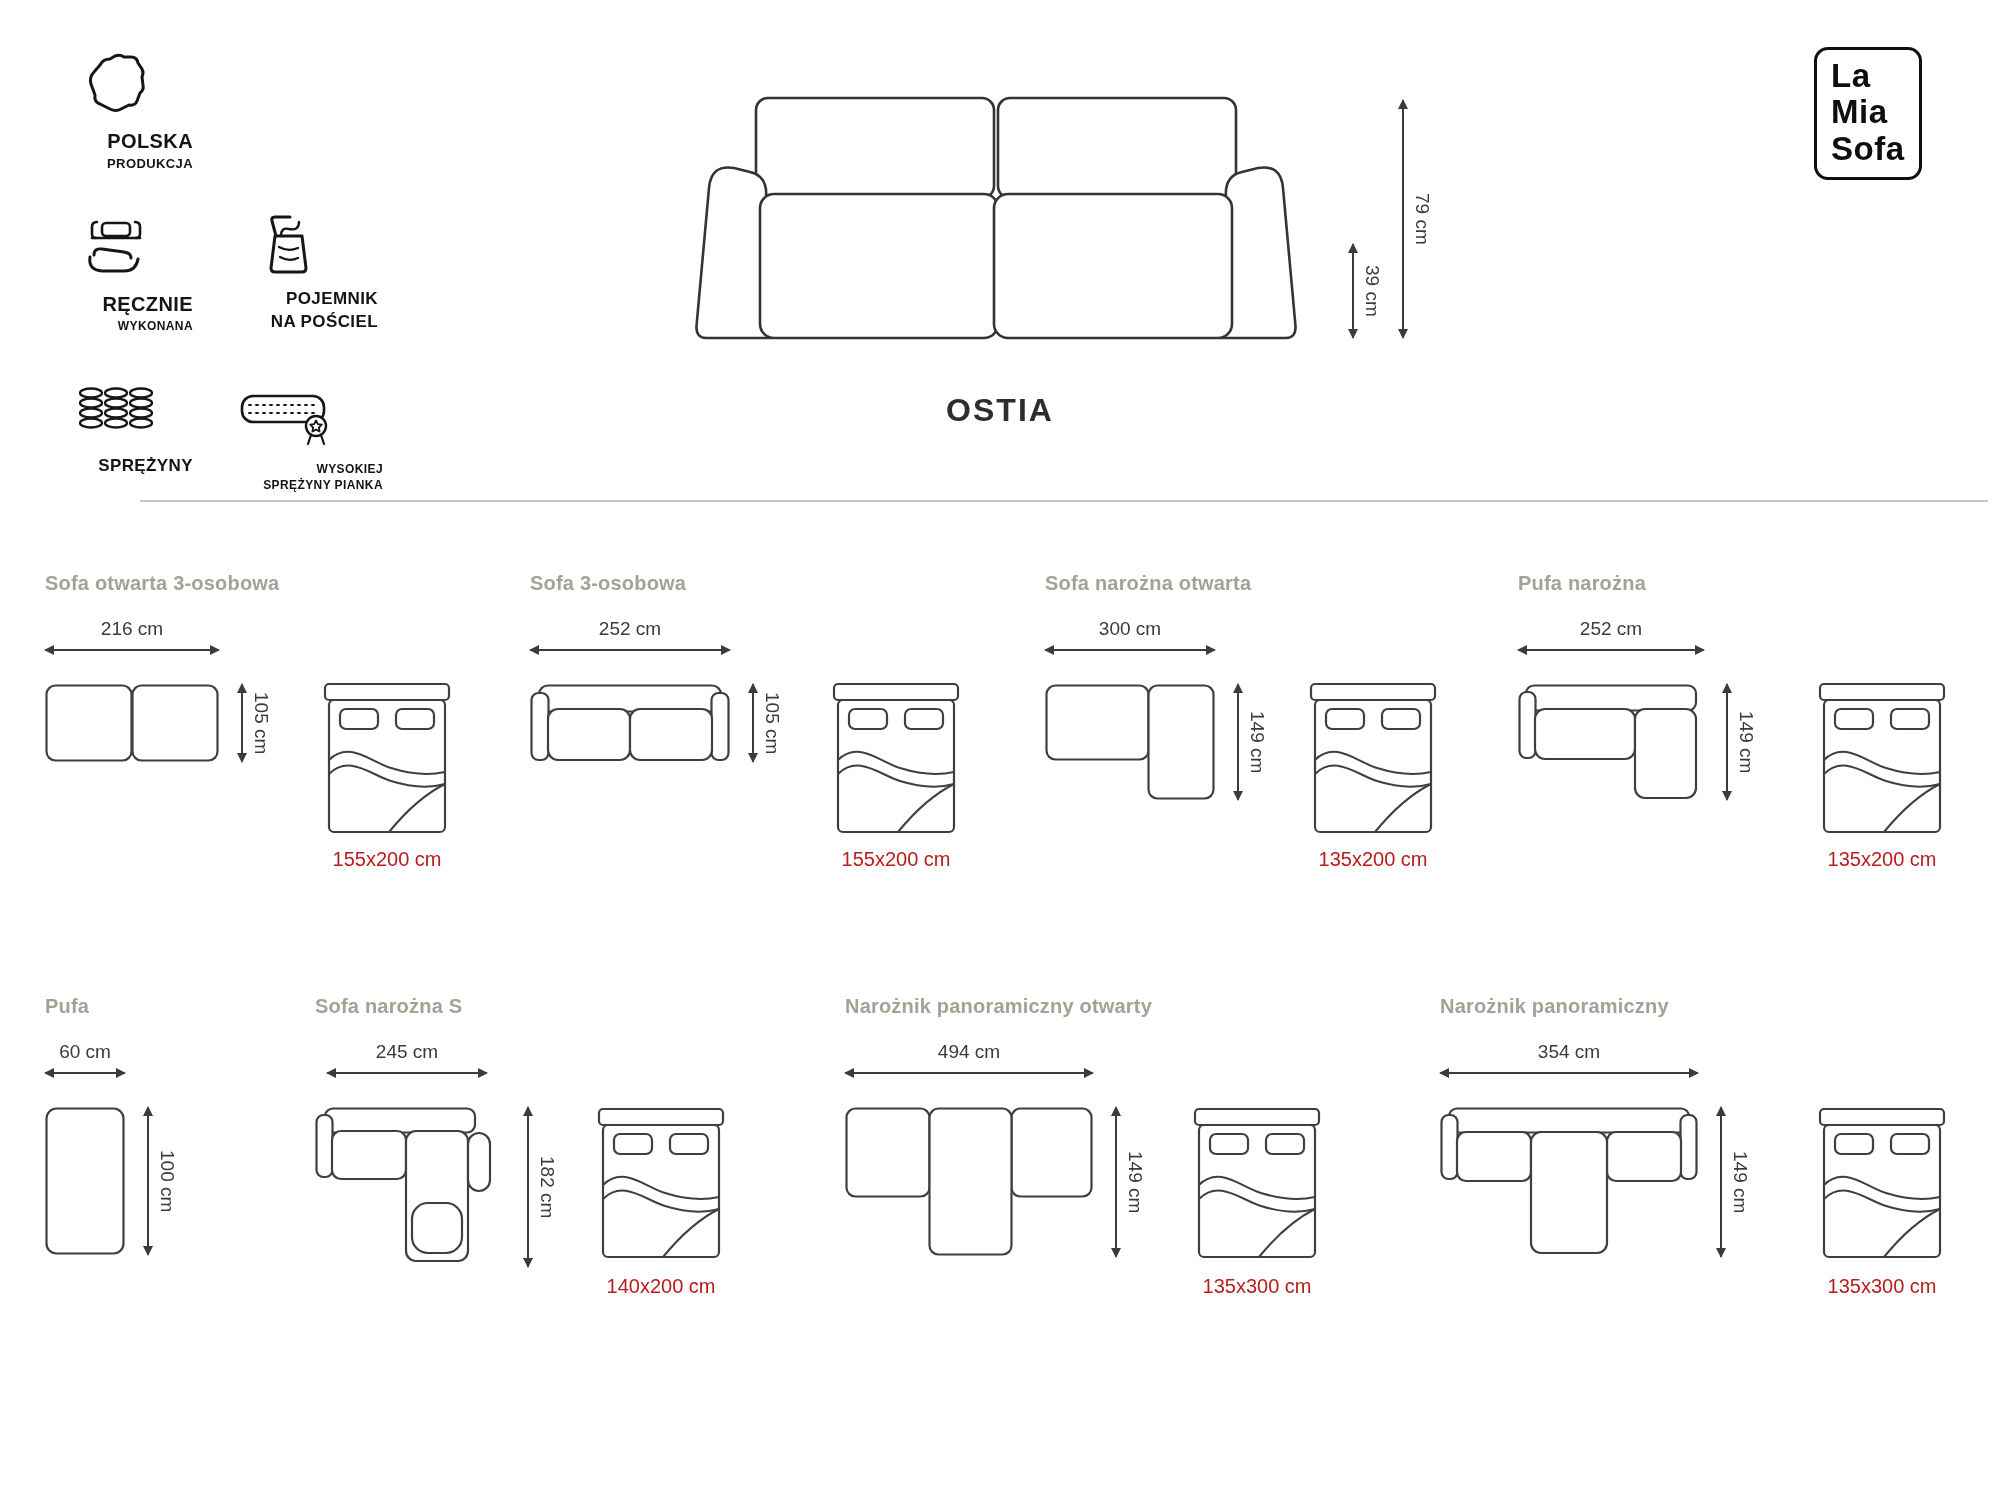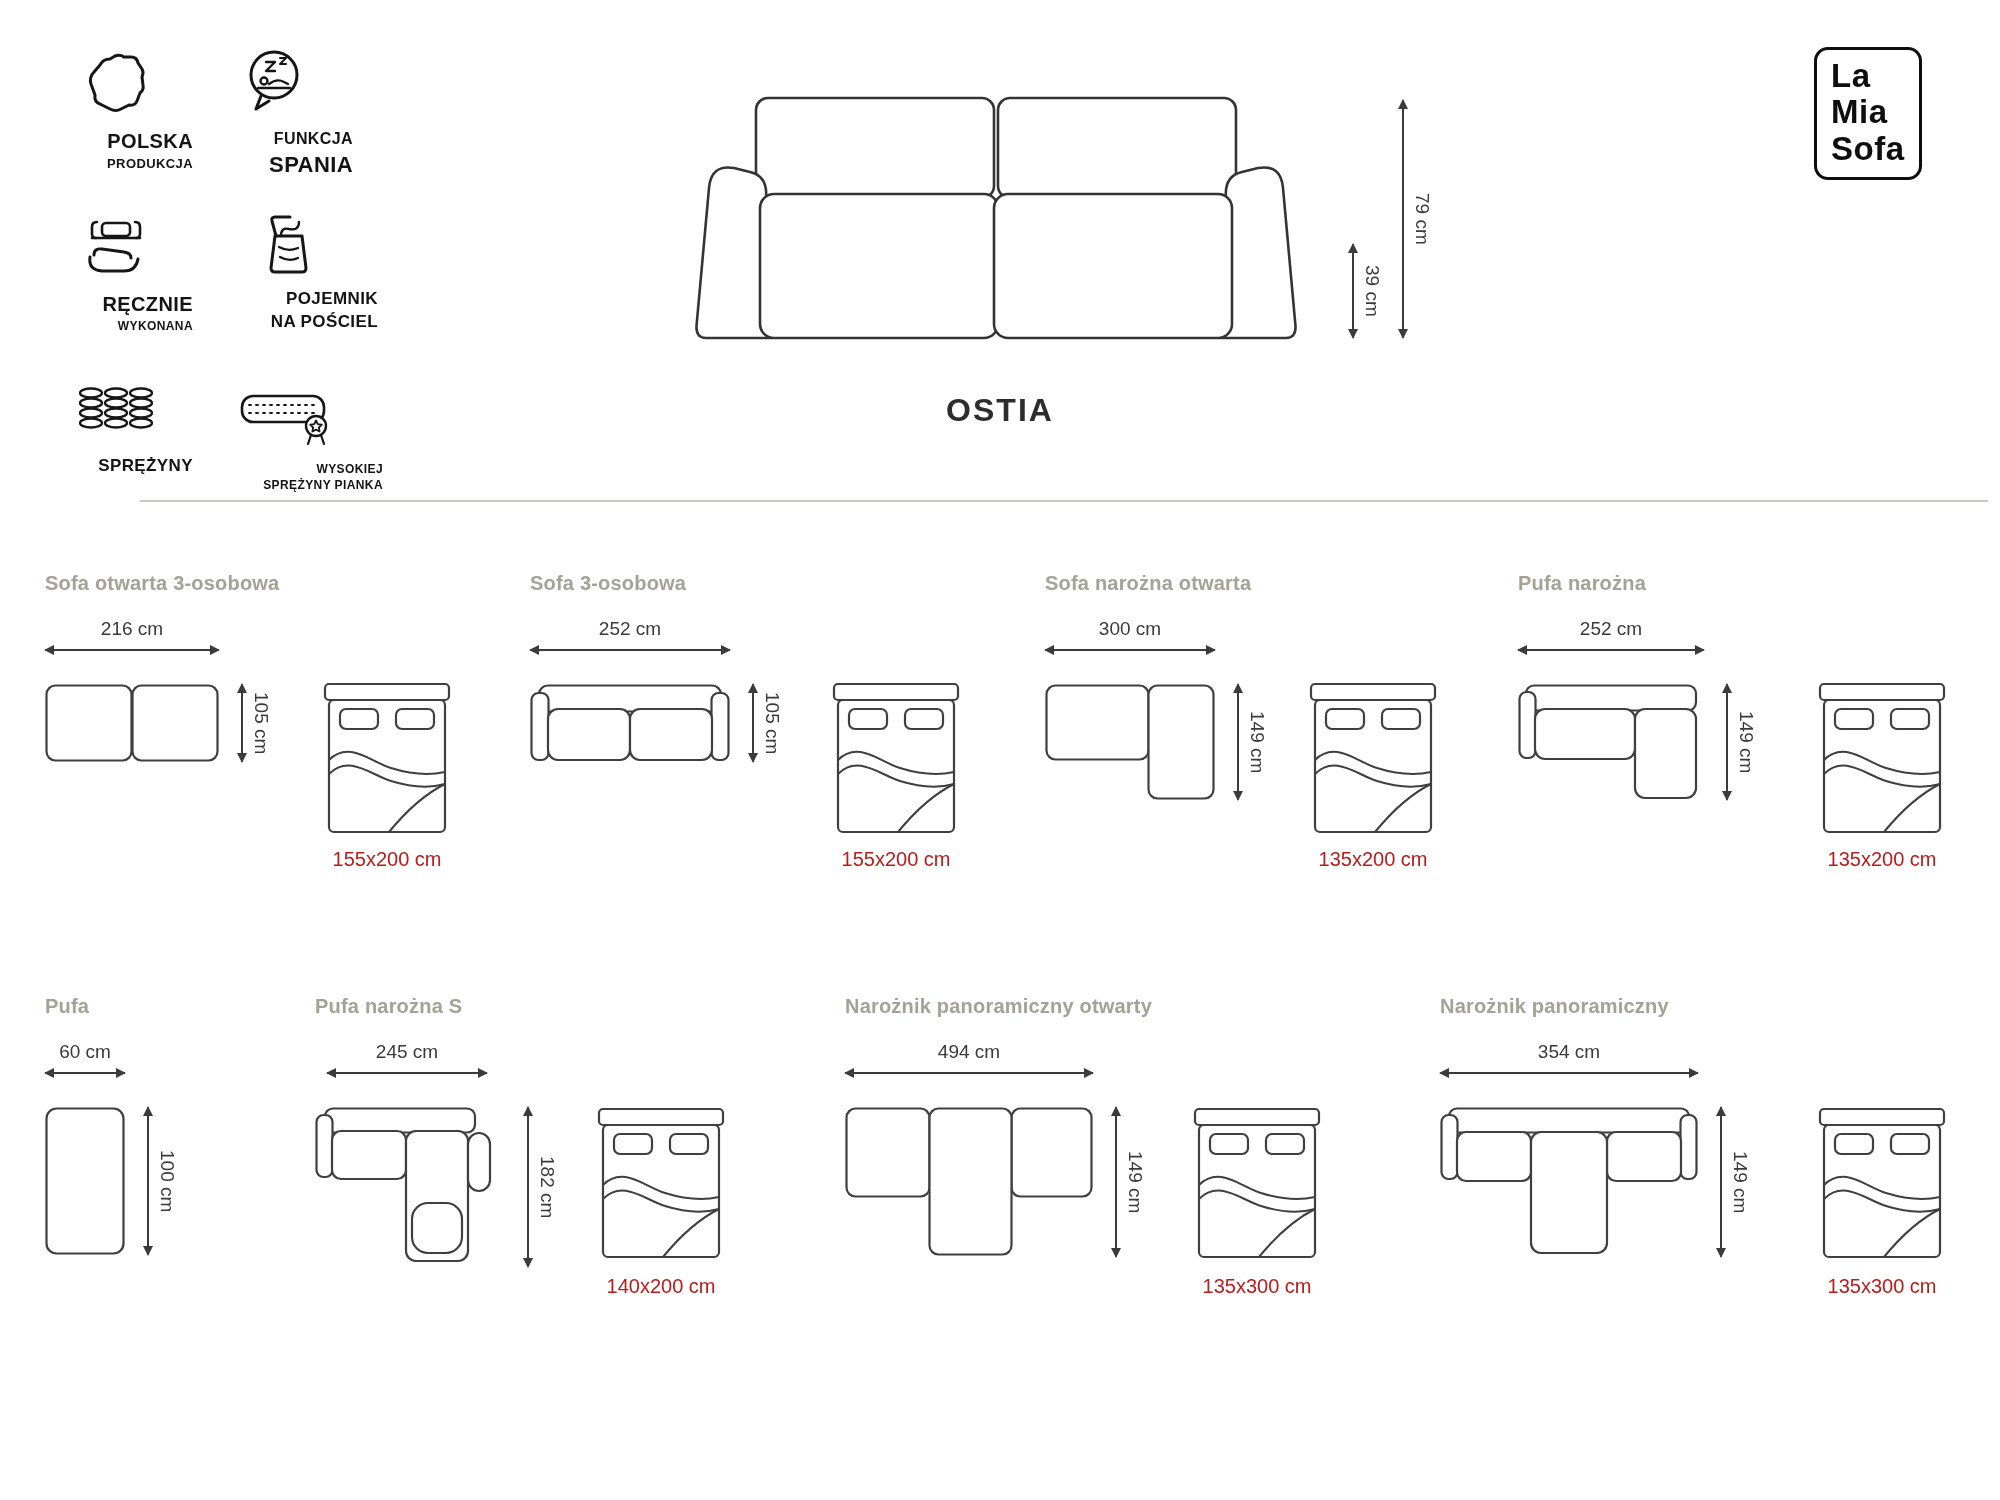--- a/index.html
+++ b/index.html
@@ -70,35 +70,20 @@
   <div class="feature" style="left:38px;top:45px;width:155px">
     <div class="icon">
       <svg width="66" height="64" viewBox="0 0 66 64">
         <path class="ico" d="M17 14 Q20 8 27 8 L32 5 Q37 3 41 6 L48 6 Q54 6 55 12 L59 18 Q61 22 59 26 L60 34 Q61 39 57 42 L54 50 Q52 55 46 54 L38 58 Q33 61 27 58 L17 53 Q11 51 12 44 L8 33 Q6 26 11 21 Z"></path>
       </svg>
     </div>
     <div class="f-line" style="font-size:20px">POLSKA</div>
     <div class="f-line" style="font-size:13px">PRODUKCJA</div>
   </div>
 
-  <div class="feature" style="left:193px;top:45px;width:160px">
-    <div class="icon">
-      <svg width="72" height="72" viewBox="0 0 72 72">
-        <circle class="ico" cx="37" cy="28" r="23"></circle>
-        <path class="ico" d="M24 49 L19 62 L32 54"></path>
-        <path class="ico" style="stroke-width:2.4" d="M29 15 h9 l-9 9 h9"></path>
-        <path class="ico" style="stroke-width:2" d="M43 11 h6 l-6 6 h6"></path>
-        <circle class="ico" style="stroke-width:2.4" cx="27" cy="34" r="3.5"></circle>
-        <path class="ico" style="stroke-width:2.4" d="M32 37 q8 -6 15 -2 l4 2"></path>
-        <path class="ico" style="stroke-width:2.4" d="M21 41 h32"></path>
-      </svg>
-    </div>
-    <div class="f-line" style="font-size:16px">FUNKCJA</div>
-    <div class="f-line" style="font-size:22px">SPANIA</div>
-  </div>
 
 
   <div class="feature" style="left:38px;top:208px;width:155px">
     <div class="icon">
       <svg width="74" height="70" viewBox="0 0 74 70">
         <rect class="ico" style="stroke-width:2.6" x="23" y="12" width="28" height="13" rx="4"></rect>
         <path class="ico" style="stroke-width:2.6" d="M18 11 q-5 0 -5 5 v7 q0 4 4 4 M56 11 q5 0 5 5 v7 q0 4 -4 4"></path>
         <path class="ico" style="stroke-width:2.6" d="M13 27 h48"></path>
         <path class="ico" d="M15 44 q0 -7 8 -6 l22 3 q7 1 7 6"></path>
         <path class="ico" d="M11 46 q-2 13 12 14 h22 q12 0 14 -12"></path>
@@ -301,21 +286,21 @@
         <rect class="ln" x="1.5" y="1.5" width="77" height="145" rx="10"></rect>
       </svg>
     </div>
     <div class="dim-v" style="left:102px;top:112px;height:148px">
       <div class="arr-v"></div>
       <span class="dtv">100 cm</span>
     </div>
   </div>
 
   <div class="variant" style="left:315px;top:995px">
-    <div class="v-name">Pufa narożna S</div>
+    <div class="v-name">Sofa narożna S</div>
     <div class="dim-h" style="left:12px;top:46px;width:160px">
       <span class="dt">245 cm</span>
       <div class="arr-h"></div>
     </div>
     <div class="shape" style="left:0;top:112px">
       <svg width="190" height="160" viewBox="0 0 190 160">
         <rect class="ln" x="10" y="1.5" width="150" height="24" rx="8"></rect>
         <rect class="ln" x="1.5" y="8" width="16" height="62" rx="7"></rect>
         <rect class="ln" x="17" y="24" width="74" height="48" rx="9"></rect>
         <rect class="ln" x="91" y="24" width="62" height="130" rx="10"></rect>

